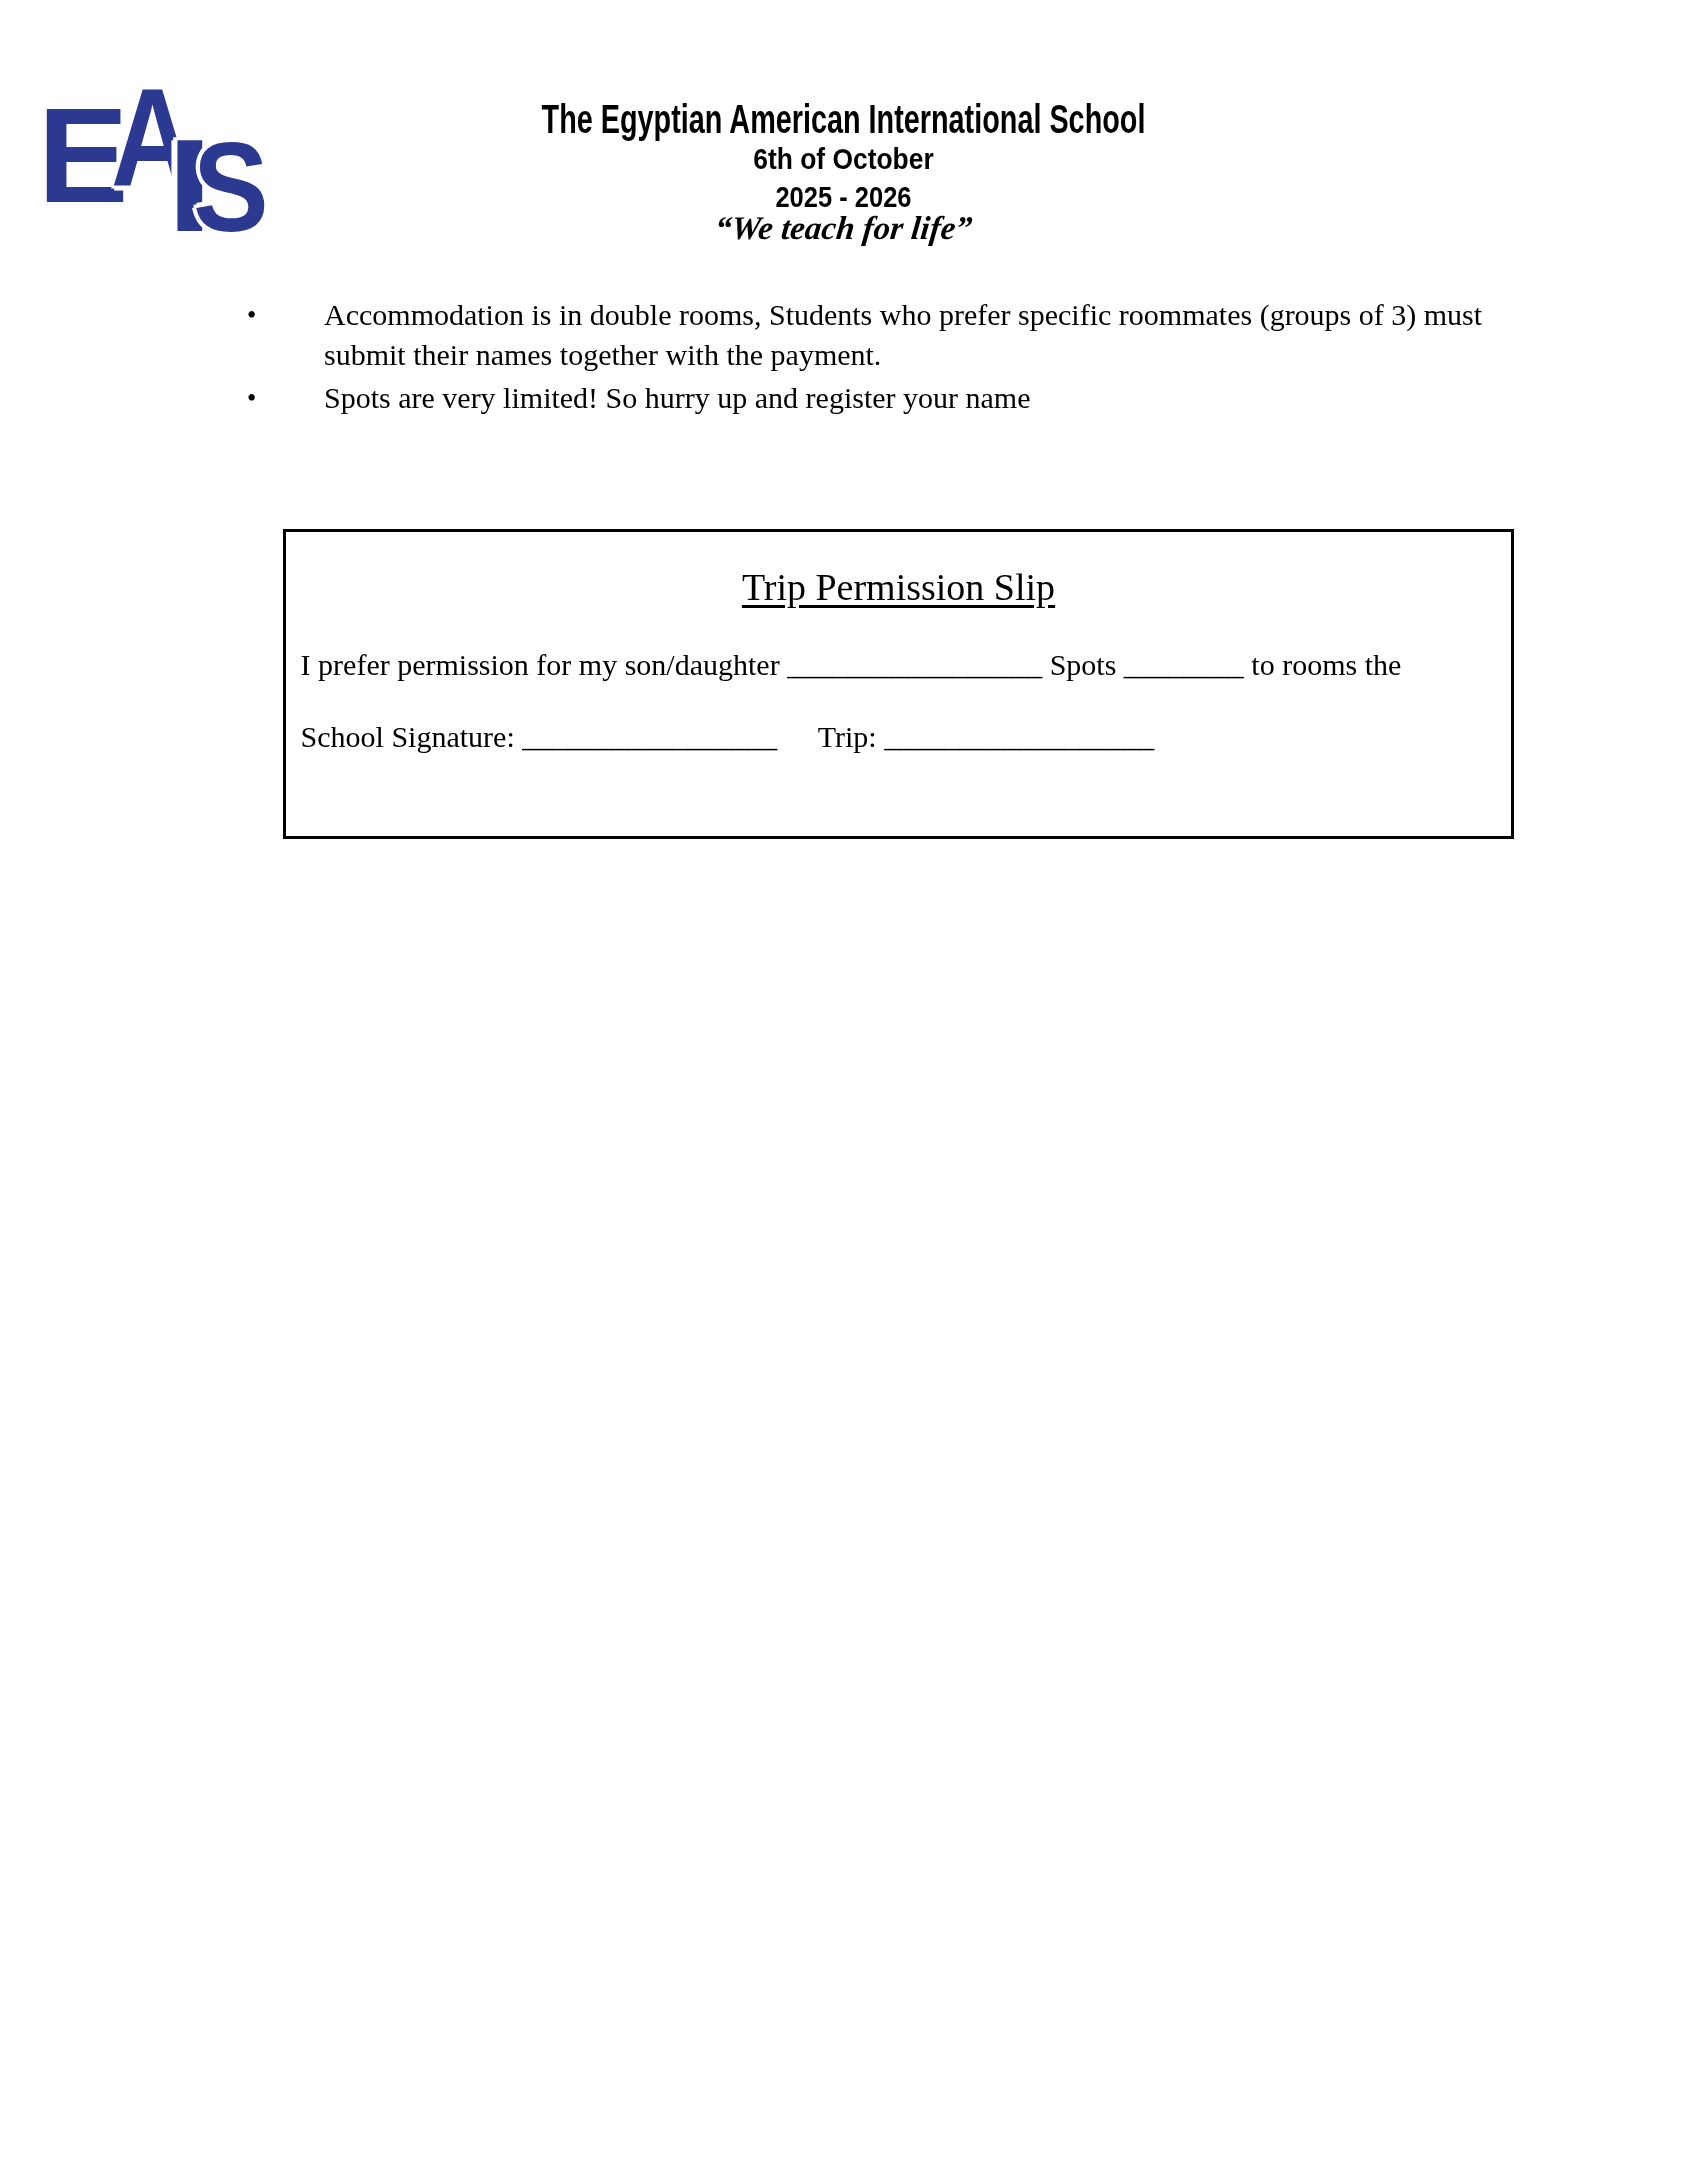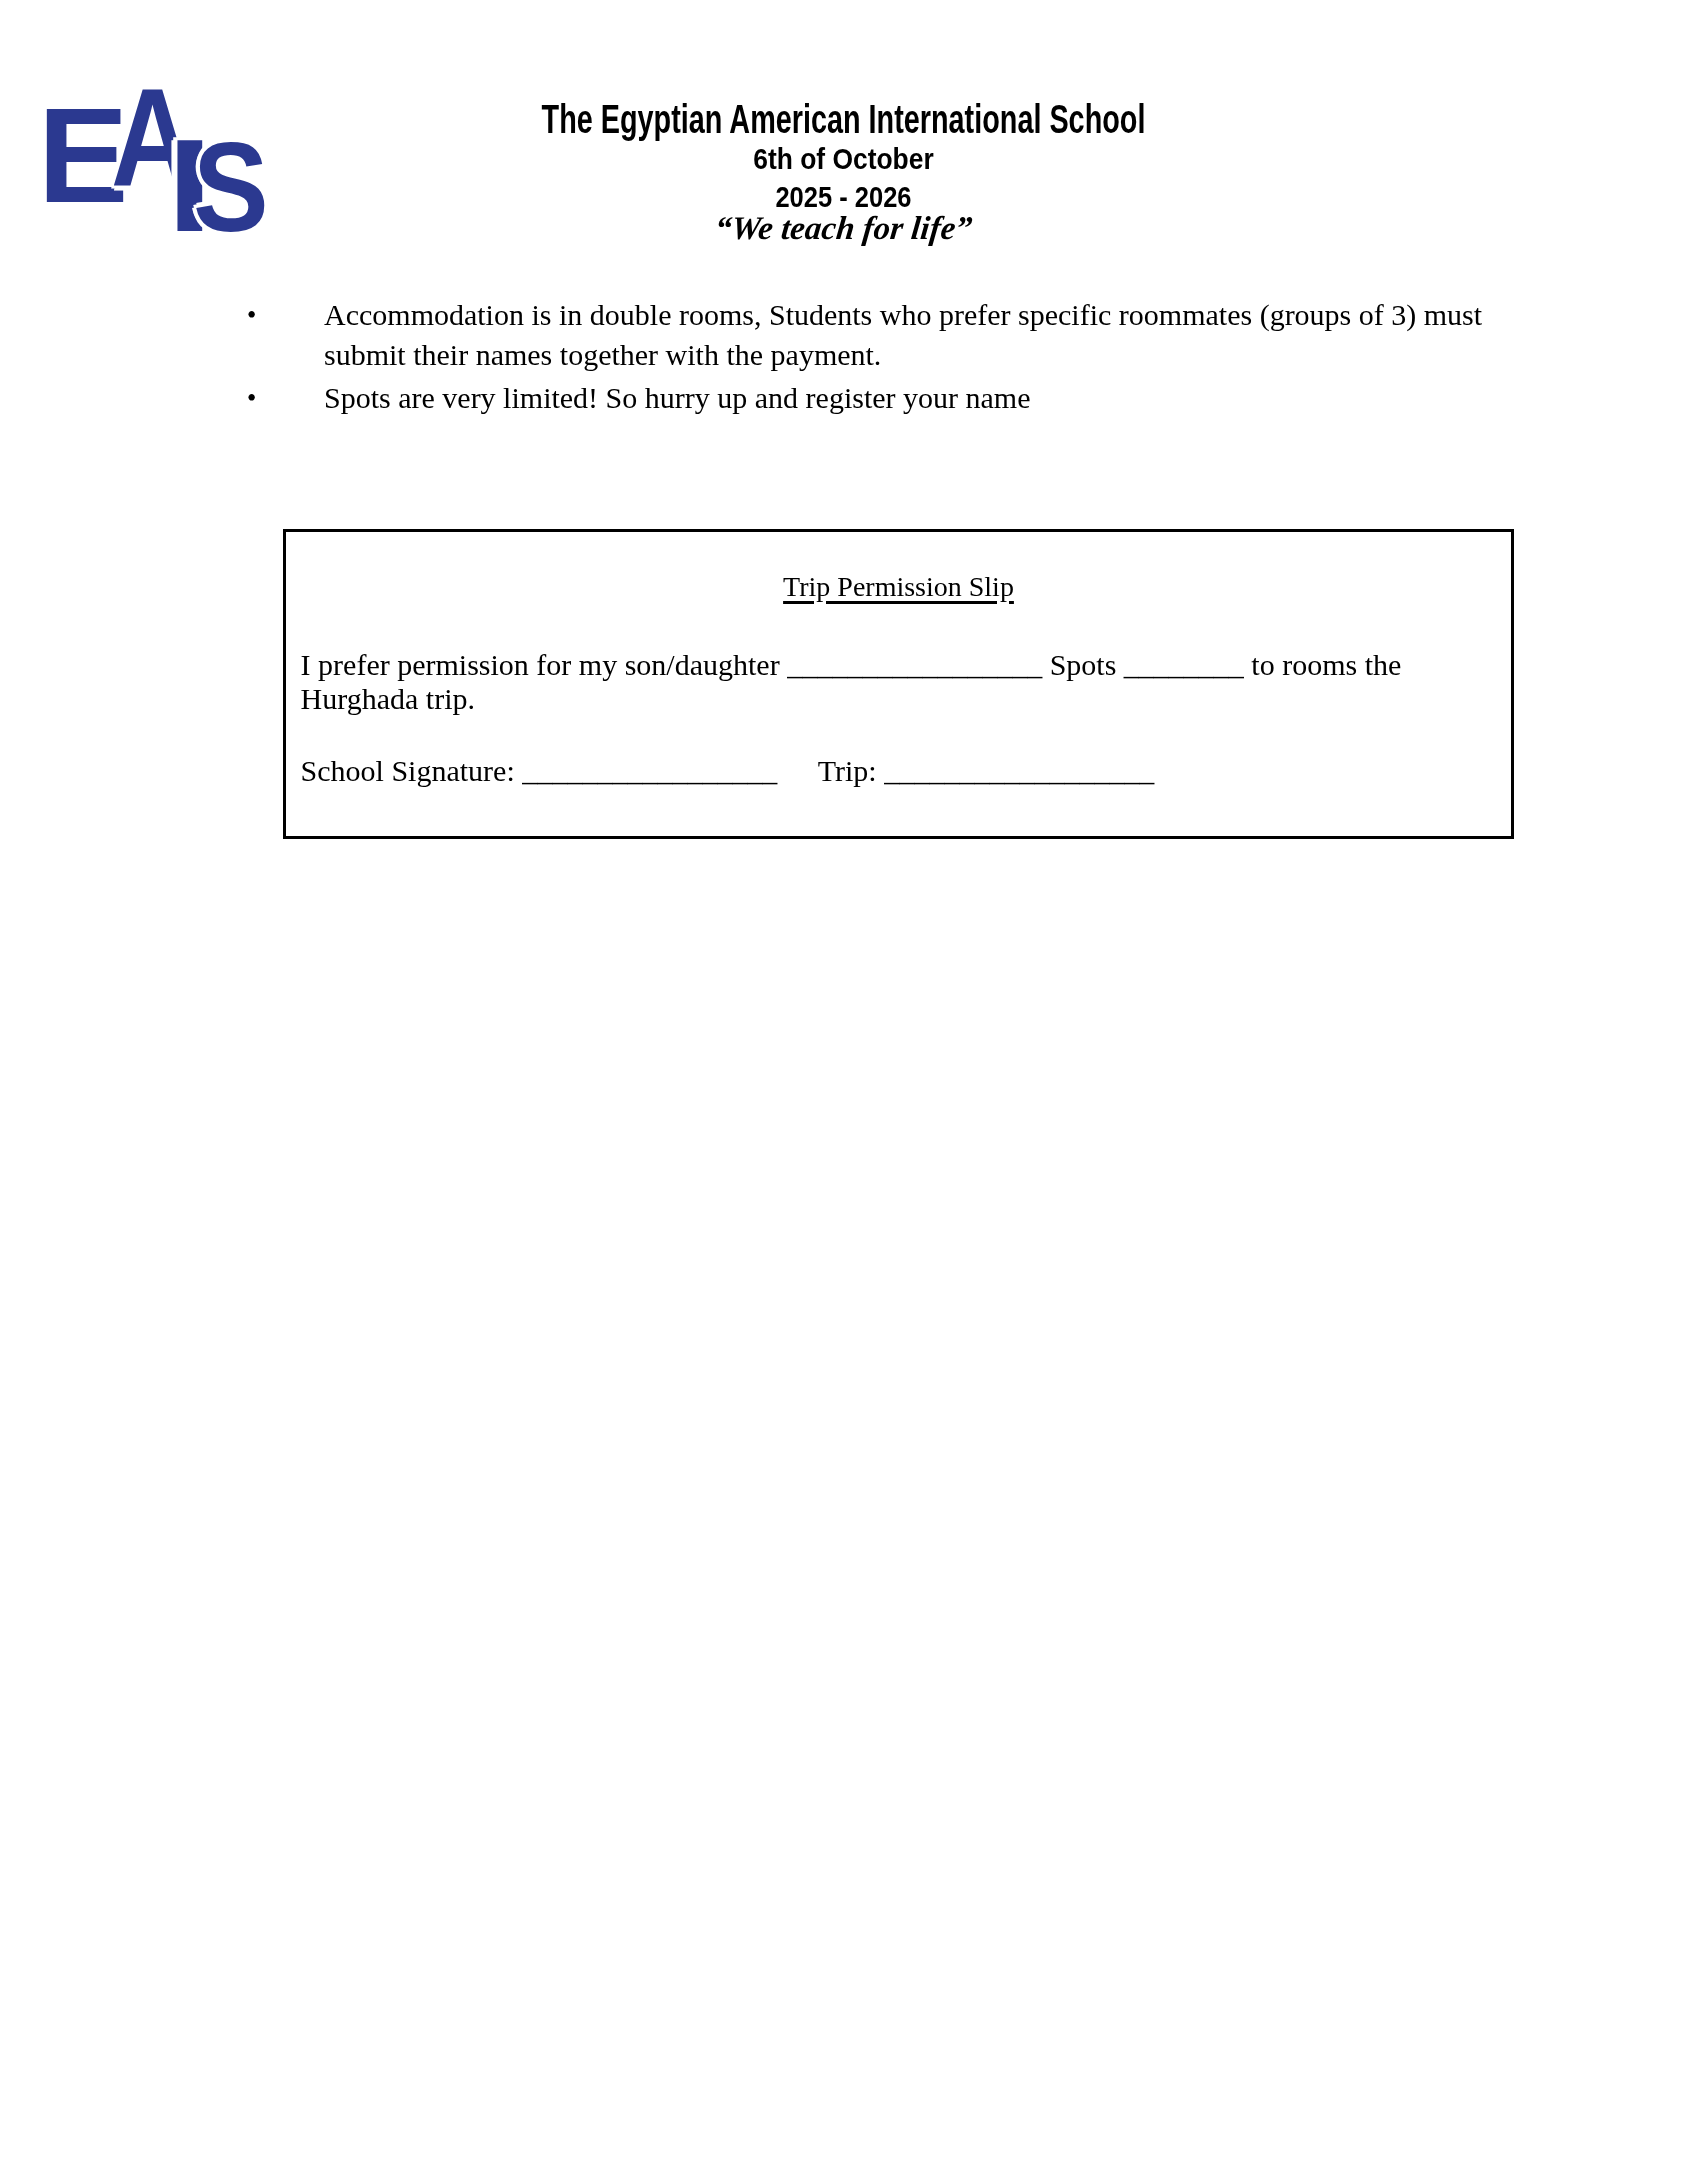--- a/index.html
+++ b/index.html
@@ -60,21 +60,21 @@
   .b-text { font-size:30px; line-height:40px; width:1197px;margin-left:27px; }
 
   
   .slip {
     position:absolute; left:283px; top:529px;
     width:1231px; height:310px;
     border:3.3px solid #000000;
     box-sizing:border-box;
     padding:34px 14.6px 0 14.6px;
   }
-  .slip-title { text-align:center; font-size:28px; line-height:42px; }
+  .slip-title { text-align:center; font-size:38px; line-height:42px; }
   .slip-title span {
     text-decoration:underline;
     text-decoration-thickness:3.3px;
     text-underline-offset:4.6px;
   }
   .slip-grant { margin:40px 0 0 0; font-size:30px; line-height:34px; white-space:nowrap; }
   .slip-trip  { margin:0;          font-size:30px; line-height:34px; }
   .sig-row    { margin-top:38px;   font-size:30px; line-height:34px; white-space:nowrap; }
   .date-label { margin-left:33px; }
   .blank { letter-spacing:0; }
@@ -111,21 +111,20 @@
     <div class="slip-title">
       <span>Trip Permission Slip</span>
     </div>
     <p class="slip-grant">
       <span>I prefer permission for my son/daughter</span>
       <span class="blank">_________________</span>
       <span>Spots</span>
       <span class="blank">________</span>
       <span>to rooms the</span>
     </p>
-    <p class="slip-trip">Hurghada trip.</p>
     <div class="sig-row">
       <span>School Signature:</span>
       <span class="blank">_________________</span>
       <span class="date-label">Trip:</span>
       <span class="blank">__________________</span>
     </div>
   </div>
 
 </div>
 

